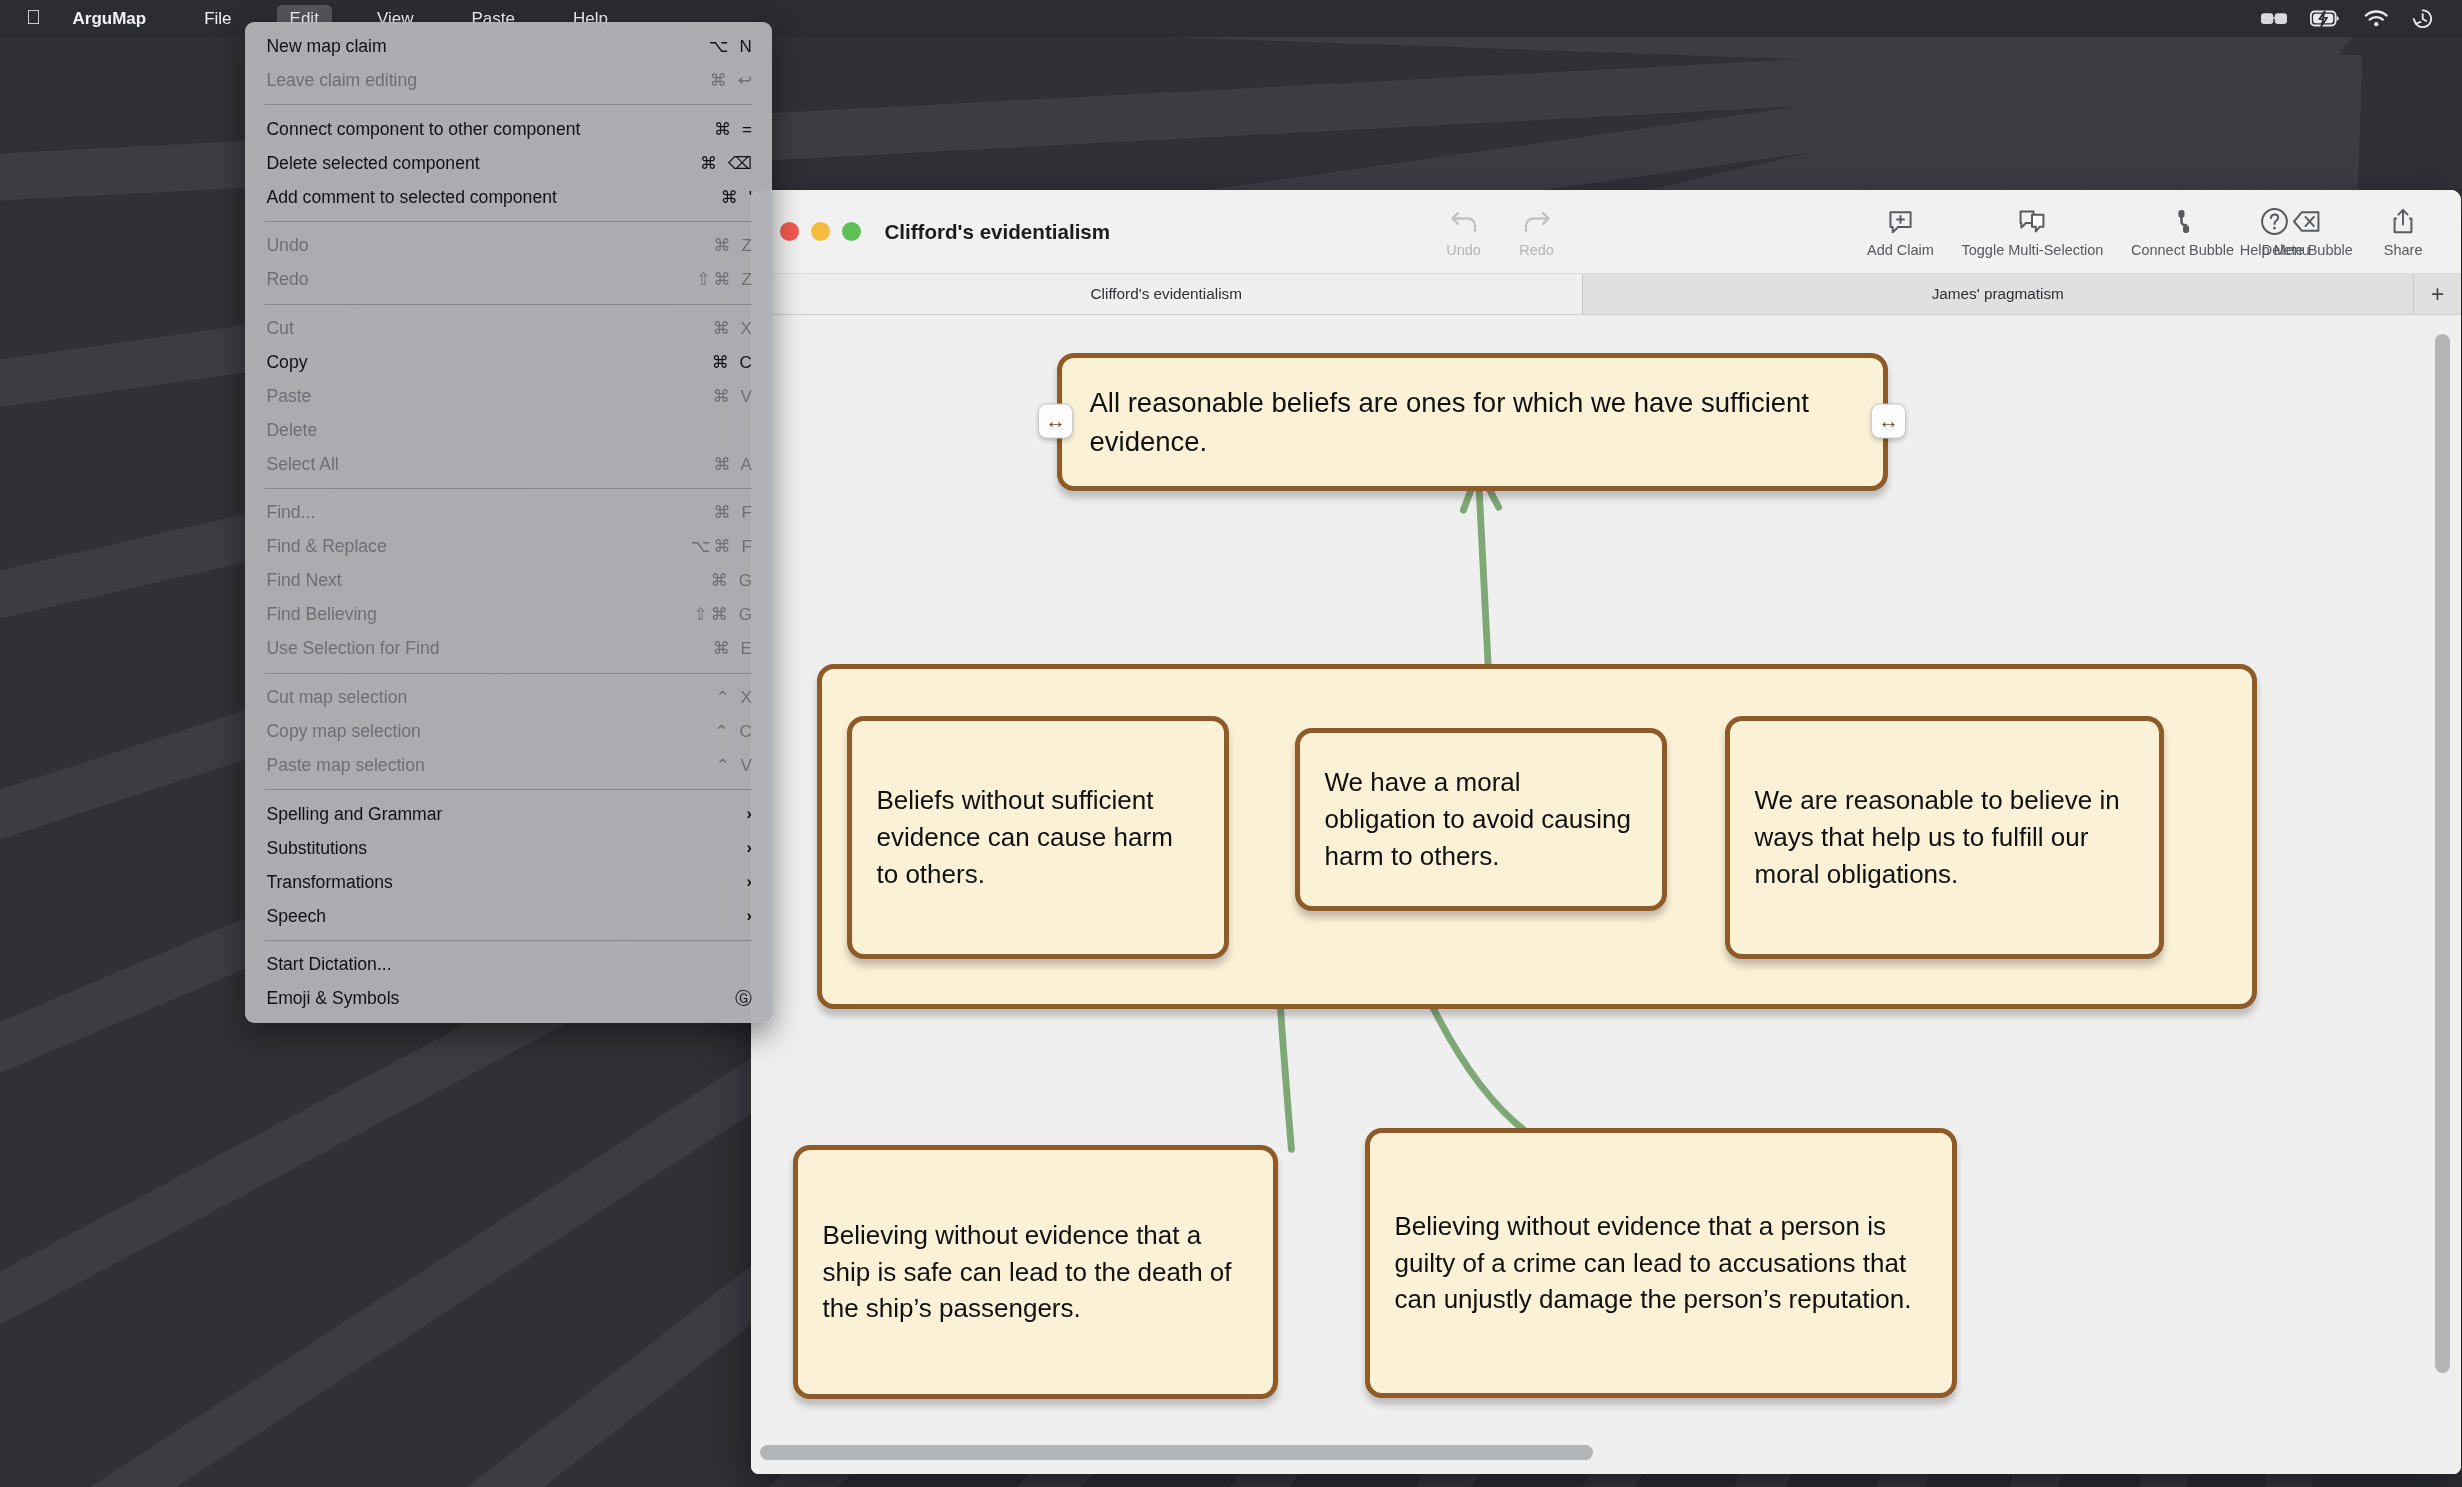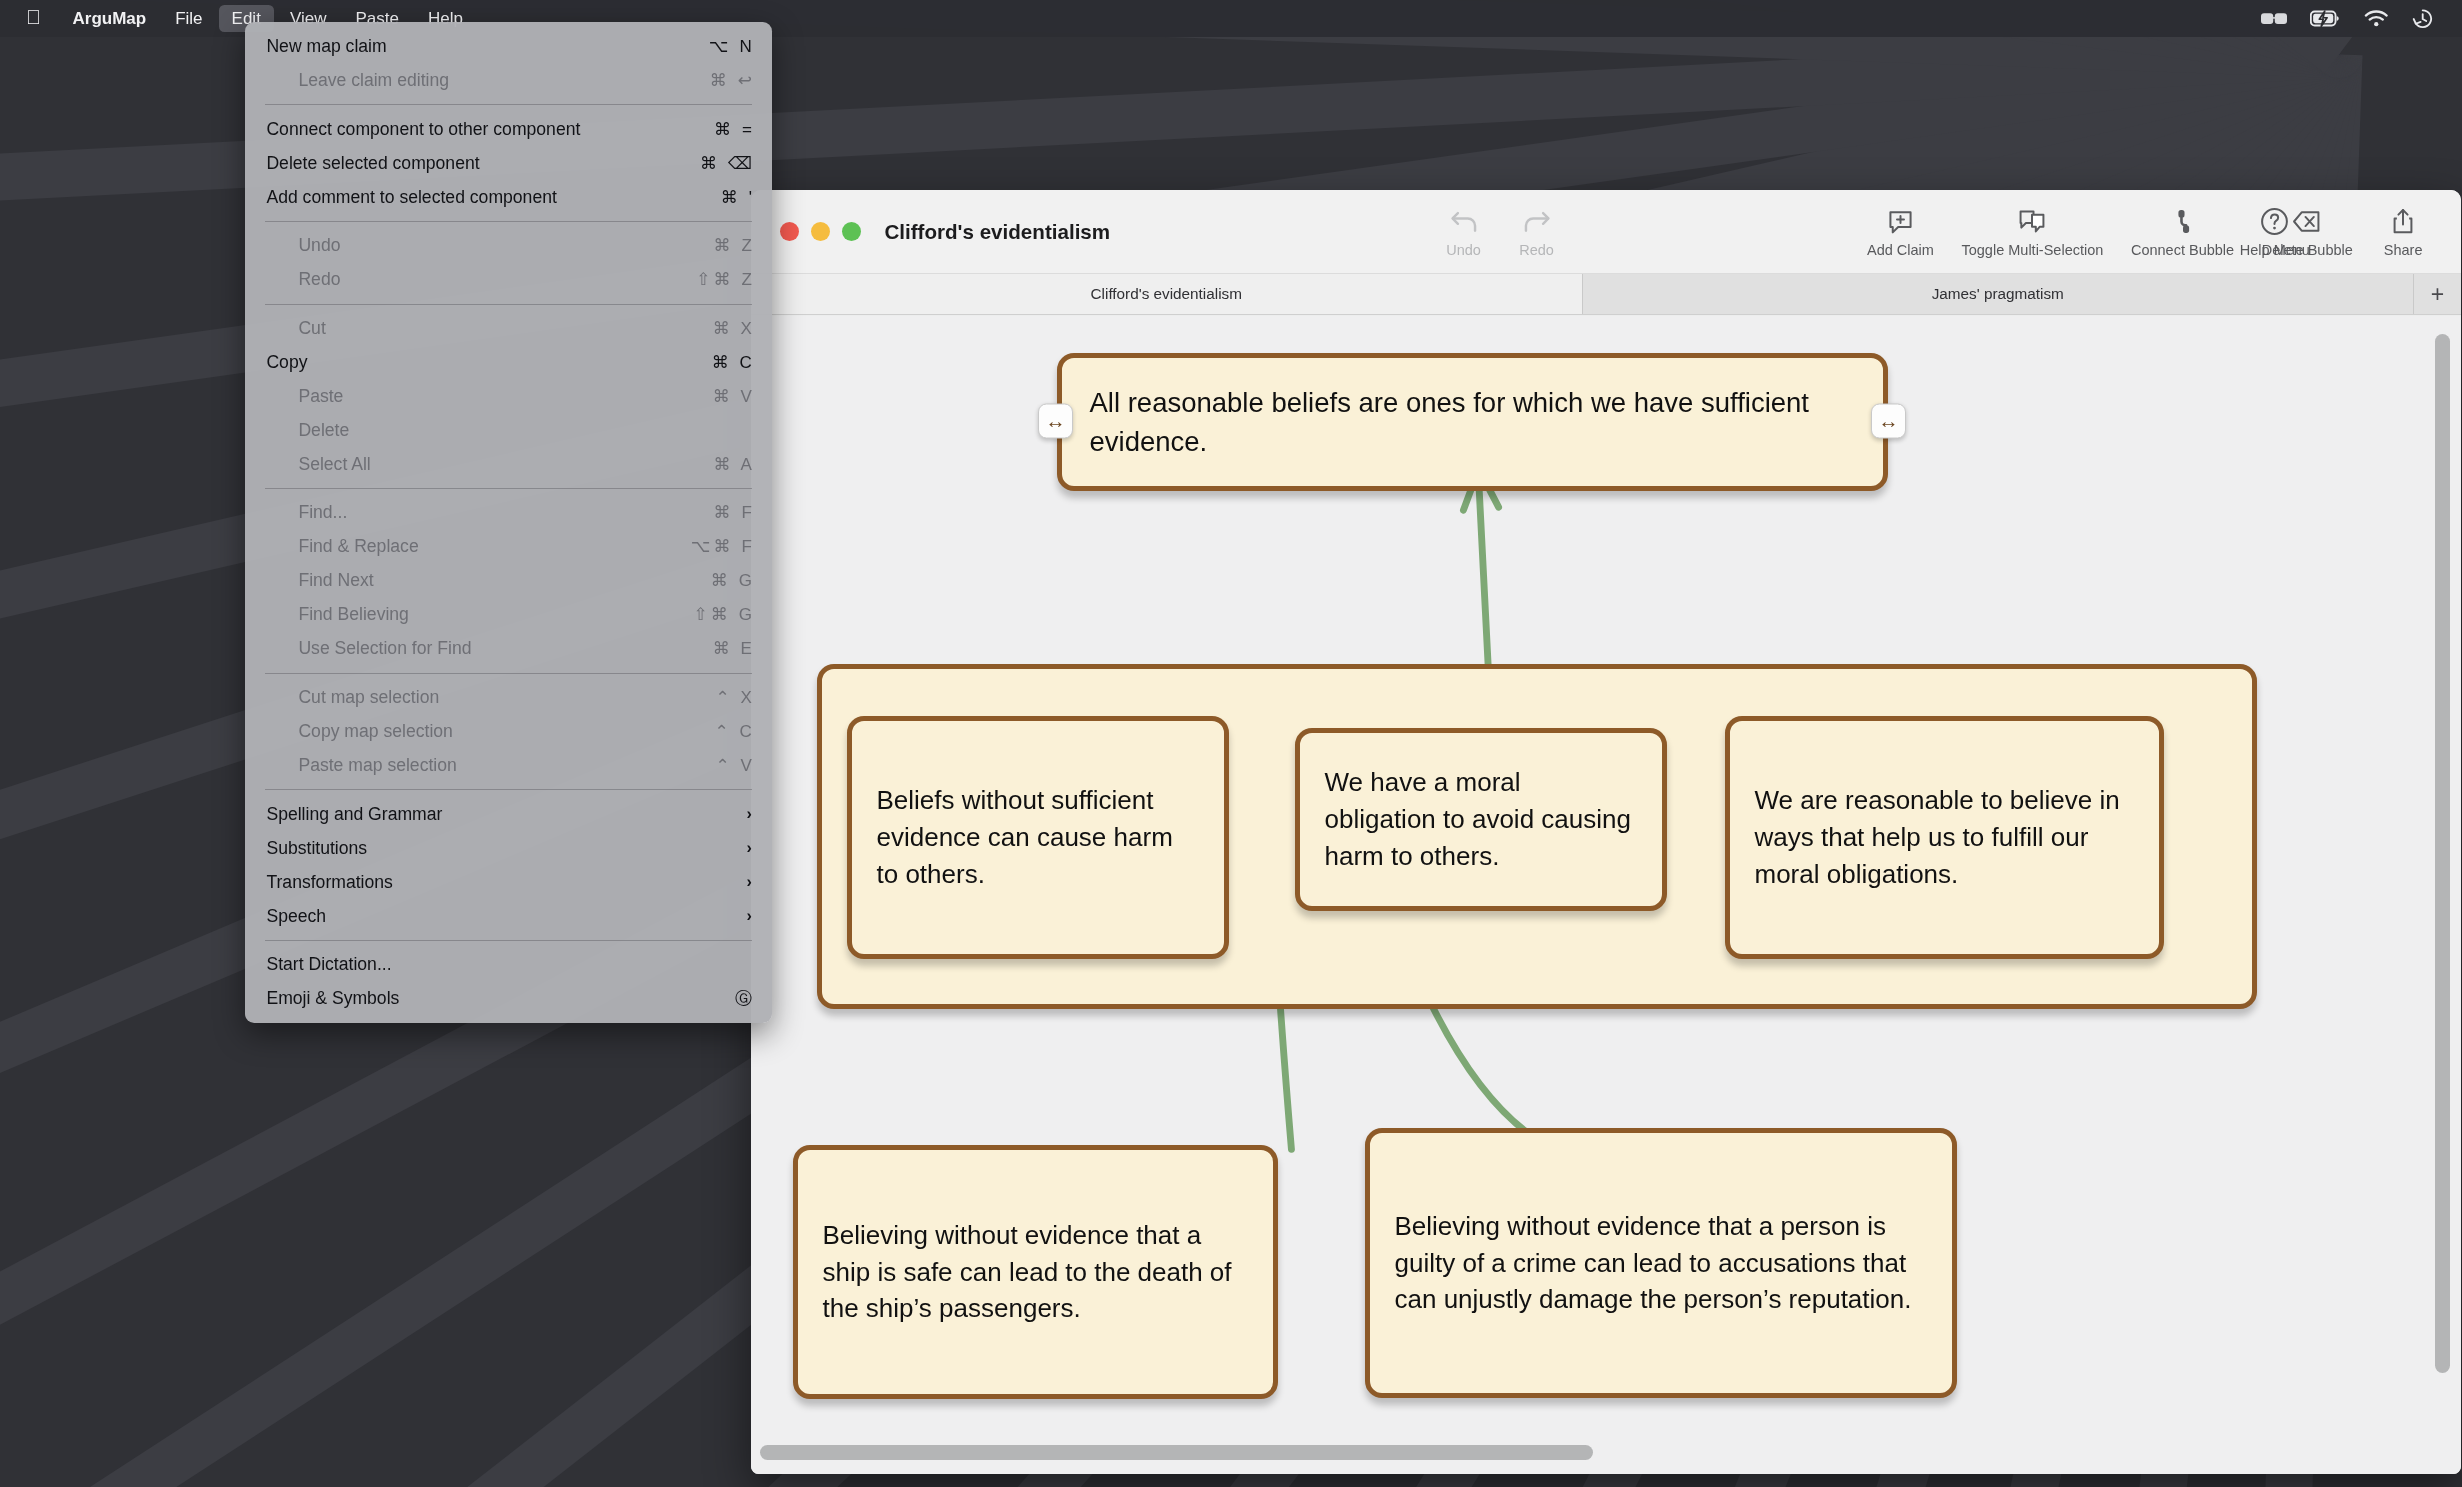--- a/index.html
+++ b/index.html
@@ -59,21 +59,21 @@
     padding: 7.6px 0 7.6px 0;
     z-index: 70;
     overflow: hidden;
   }
   .menu-row {
     display: flex; align-items: center;
     height: 34px; padding: 0 17px 0 21.4px;
     font-size: 17.6px; color: #111216;
     white-space: nowrap;
   }
-  .menu-row.disabled { color: #6e6f75; margin-left: 32px; }
+  .menu-row.disabled { color: #6e6f75; }
   .menu-row .label { flex: 1 1 auto; }
   .menu-row .shortcut {
     flex: 0 0 auto; text-align: right; letter-spacing: 3.1px;
     font-size: 17px; min-width: 73px;
   }
   .menu-row .submenu-arrow { font-size: 16px; font-weight: bold; padding-right: 3.1px; }
   .menu-sep {
     height: 0.8px; background: rgba(90,91,97,0.45);
     margin: 6.9px 20px;
   }
@@ -209,21 +209,21 @@
     <div class="ray" style="transform: rotate(192deg);"></div>
     <div class="ray" style="transform: rotate(197deg);"></div>
     <div class="ray" style="transform: rotate(202deg);"></div>
     <div class="ray" style="transform: rotate(207deg);"></div>
     <div class="ray" style="transform: rotate(212deg);"></div>
     <div class="ray" style="transform: rotate(217deg);"></div>
   </div>
 
 <div id="menubar">
   <span class="apple"></span>
-  <div id="menubar-items" style="display: flex; align-items: flex-end;">
+  <div id="menubar-items" style="display: flex; align-items: flex-end; gap: 29px;">
       <span class="mb-item bold">ArguMap</span>
       <span class="mb-item">File</span>
       <span class="mb-item active">Edit</span>
       <span class="mb-item">View</span>
       <span class="mb-item">Paste</span>
       <span class="mb-item">Help</span>
     </div>
   <div id="menubar-right">
     <span>
       <svg width="26" height="15.3" viewBox="0 0 34 20">

